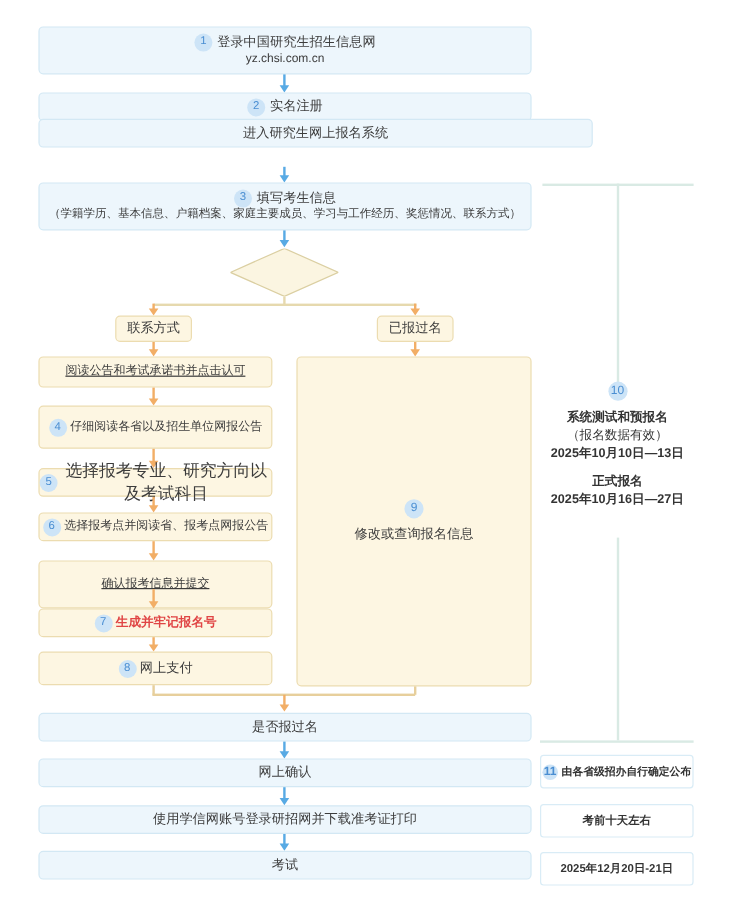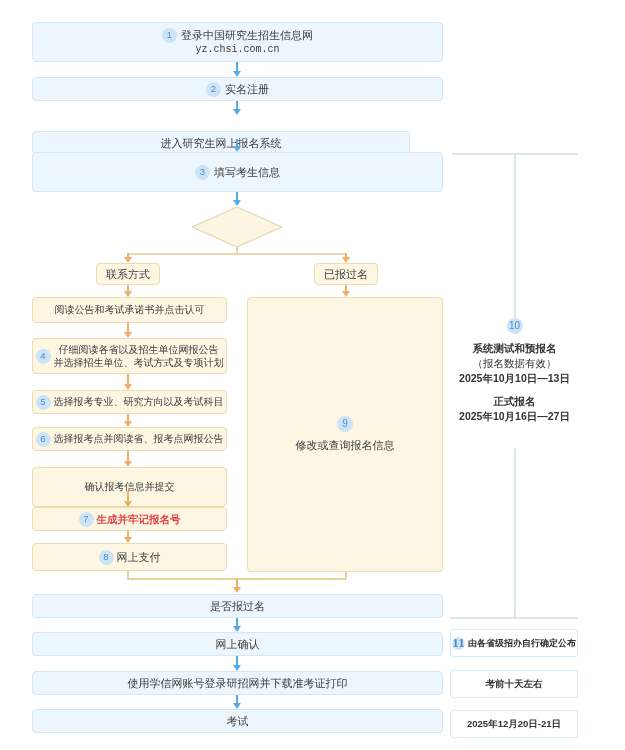--- a/index.html
+++ b/index.html
@@ -9,22 +9,22 @@
   }
   .box{position:absolute;box-sizing:border-box;border-radius:4px;display:flex;
     flex-direction:column;align-items:center;justify-content:center;
     font-size:11px;line-height:1.35;text-align:center;}
   .blue{background:#edf6fc;border:1px solid #d3e8f4;}
   .yellow{background:#fdf6e2;border:1px solid #ecdcb0;}
   .row{display:flex;align-items:center;justify-content:center;gap:4px;}
   .badge{display:inline-flex;flex:none;width:15px;height:15px;border-radius:50%;
     background:#cde4f7;color:#4a8ed2;font-size:9.5px;align-items:center;justify-content:center;}
   .badge.big{width:16px;height:16px;font-size:10px;}
-  .sub{font-size:10px;white-space:nowrap;font-family:Liberation Mono, monospace;}
-  .small{font-size:10px;}
+  .sub{font-size:10px;white-space:nowrap;}
+  .small{font-size:10px;text-decoration:underline;}
   .red{color:#e04545;font-weight:bold;}
   .b{font-weight:600;}
   
   .varrow{position:absolute;width:2px;}
   .varrow::after{content:"";position:absolute;left:-3px;bottom:-5px;
     border-left:4px solid transparent;border-right:4px solid transparent;border-top:6px solid #000;}
   .varrow.ab{background:#58aae4;}  .varrow.ab::after{border-top-color:#58aae4;}
   .varrow.ao{background:#f2ae66;}  .varrow.ao::after{border-top-color:#f2ae66;}
   .line{position:absolute;background:#e6d9ae;}
   .mline{position:absolute;background:#e7cf9c;}
@@ -56,30 +56,31 @@
   <div class="varrow ab" style="left:236px;top:62px;height:10px;"></div>
 
   <div class="box blue" style="left:32px;top:77px;width:411px;height:24px;">
     <div class="row">
       <span class="badge">2</span>
       <span>实名注册</span>
     </div>
   </div>
   <div class="varrow ab" style="left:236px;top:101px;height:9px;"></div>
 
-  <div class="box blue" style="left:32px;top:131px;width:378px;height:24px;">
+  <div class="box blue" style="left:32px;top:99px;width:462px;height:24px;">
     <span>进入研究生网上报名系统</span>
   </div>
   <div class="varrow ab" style="left:236px;top:139px;height:8px;"></div>
 
   <div class="box blue" style="left:32px;top:152px;width:411px;height:40px;">
     <div class="row">
       <span class="badge">3</span>
       <span>填写考生信息</span>
     </div>
+    <div class="sub" style="font-size:9.6px;">（学籍学历、基本信息、户籍档案、家庭主要成员、学习与工作经历、奖惩情况、联系方式）</div>
   </div>
   <div class="varrow ab" style="left:236px;top:192px;height:9px;"></div>
 
   <svg class="diamond-wrap" width="90" height="40">
     <polygon points="45,0 90,20 45,40 0,20" fill="#fbf5e1" stroke="#dbcfa2" stroke-width="1"></polygon>
   </svg>
 
   <div class="line" style="left:236px;top:247px;width:1.5px;height:7px;"></div>
   <div class="line" style="left:128px;top:253px;width:219px;height:1.5px;"></div>
   <div class="varrow ao" style="left:127px;top:253px;height:5px;"></div>
@@ -98,30 +99,29 @@
   <div class="box yellow" style="left:32px;top:297px;width:195px;height:26px;">
     <span class="small">阅读公告和考试承诺书并点击认可</span>
   </div>
   <div class="varrow ao" style="left:127px;top:323px;height:10px;"></div>
 
   <div class="box yellow" style="left:32px;top:338px;width:195px;height:36px;">
     <div class="row" style="gap:3px;">
       <span class="badge">4</span>
       <span style="display:flex;flex-direction:column;font-size:10px;">
         <span>仔细阅读各省以及招生单位网报公告</span>
-        <span>并选择招生单位、考试方式及专项计划</span>
       </span>
     </div>
   </div>
   <div class="varrow ao" style="left:127px;top:374px;height:11px;"></div>
 
   <div class="box yellow" style="left:32px;top:390px;width:195px;height:24px;">
     <div class="row" style="gap:3px;">
       <span class="badge">5</span>
-      <span style="font-size:10px;">选择报考专业、研究方向以及考试科目</span>
+      <span style="font-size:14px;">选择报考专业、研究方向以及考试科目</span>
     </div>
   </div>
   <div class="varrow ao" style="left:127px;top:414px;height:8px;"></div>
 
   <div class="box yellow" style="left:32px;top:427px;width:195px;height:24px;">
     <div class="row" style="gap:3px;">
       <span class="badge">6</span>
       <span style="font-size:10px;">选择报考点并阅读省、报考点网报公告</span>
     </div>
   </div>
@@ -186,21 +186,21 @@
     <div class="gap"></div>
     <span class="b nowrap">系统测试和预报名</span>
     <span class="nowrap">（报名数据有效）</span>
     <span class="b nowrap">2025年10月10日—13日</span>
     <div class="gap"></div>
     <span class="b nowrap">正式报名</span>
     <span class="b nowrap">2025年10月16日—27日</span>
   </div>
 
   <div class="note-box" style="left:450px;top:629px;width:128px;height:28px;font-size:9px;">
-    <span class="badge" style="width:13px;height:13px;font-size:13px;font-family:Liberation Serif, serif;">11</span>
+    <span class="badge" style="width:13px;height:13px;font-size:10px;">11</span>
     <span>由各省级招办自行确定公布</span>
   </div>
   <div class="note-box" style="left:450px;top:670px;width:128px;height:28px;">
     <span>考前十天左右</span>
   </div>
   <div class="note-box" style="left:450px;top:710px;width:128px;height:28px;">
     <span>2025年12月20日-21日</span>
   </div>
 
 </div>

